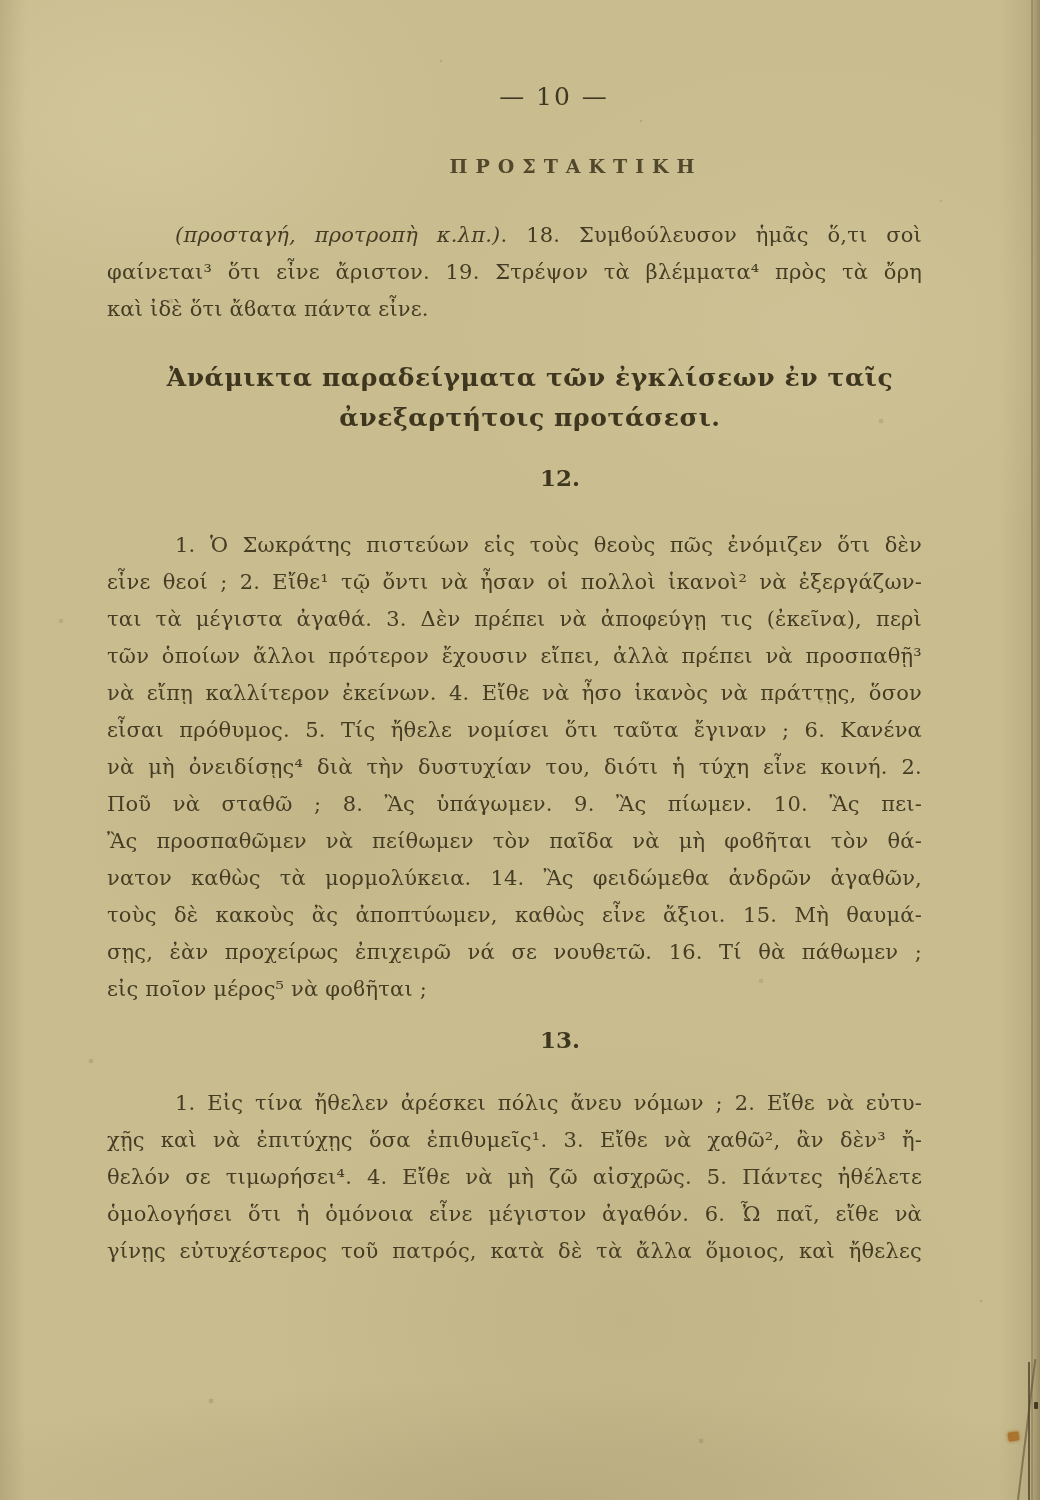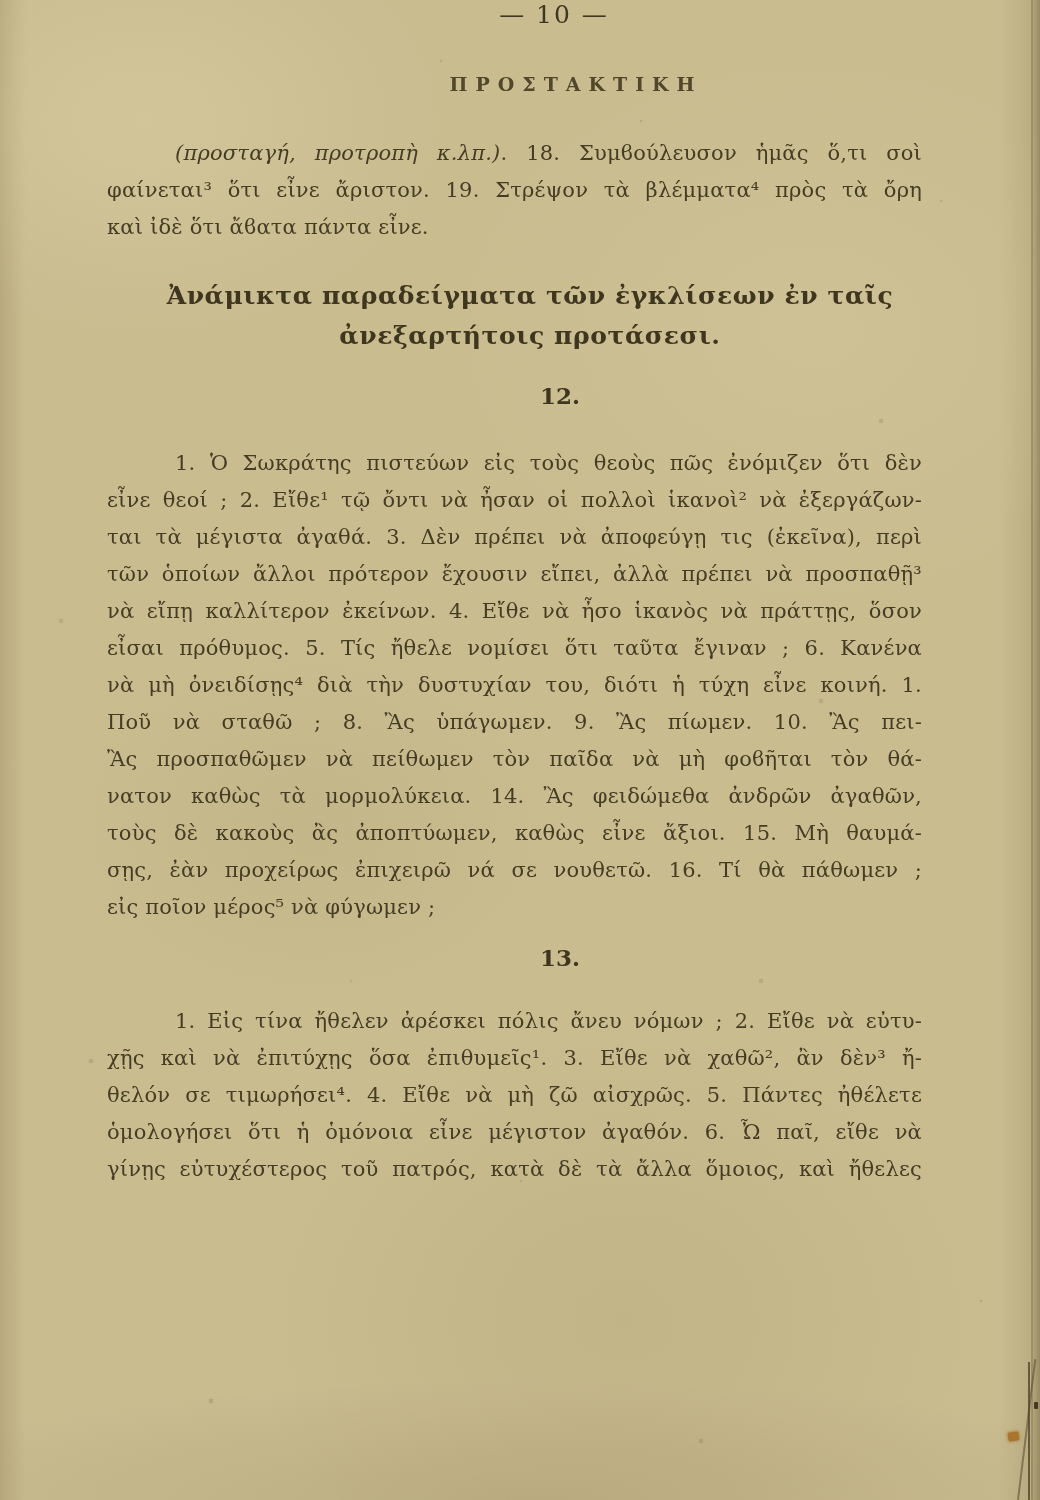--- a/index.html
+++ b/index.html
@@ -6,20 +6,21 @@
   body {
     width: 1040px; height: 1500px;
     font-family: "DejaVu Serif", serif;
     background: #b9ac80;
     overflow: hidden;
   }
   .page {
     position: relative;
     width: 1040px; height: 1500px;
     box-sizing: border-box;
+    padding-top: 82px;
     color: #453c24;
     background:
       radial-gradient(ellipse 420px 300px at 14% 8%, rgba(230,220,178,0.28), rgba(230,220,178,0) 70%),
       radial-gradient(ellipse 500px 380px at 78% 22%, rgba(224,213,170,0.20), rgba(224,213,170,0) 70%),
       radial-gradient(ellipse 360px 260px at 30% 55%, rgba(140,120,75,0.10), rgba(140,120,75,0) 70%),
       radial-gradient(ellipse 520px 420px at 60% 88%, rgba(135,115,70,0.12), rgba(135,115,70,0) 72%),
       radial-gradient(ellipse 900px 160px at 50% 100%, rgba(110,92,55,0.16), rgba(110,92,55,0) 75%),
       linear-gradient(90deg, rgba(120,102,62,0.22) 0%, rgba(120,102,62,0) 2.5%, rgba(120,102,62,0) 96%, rgba(110,92,55,0.20) 100%),
       #c9bd90;
     overflow: hidden;
@@ -147,27 +148,27 @@
 
   <div class="exnum">12.</div>
   <div class="col ex12">
     <div class="para">
         <div class="tline indent">1. Ὁ Σωκράτης πιστεύων εἰς τοὺς θεοὺς πῶς ἐνόμιζεν ὅτι δὲν</div>
         <div class="tline">εἶνε θεοί ; 2. Εἴθε¹ τῷ ὄντι νὰ ἦσαν οἱ πολλοὶ ἱκανοὶ² νὰ ἐξεργάζων-</div>
         <div class="tline">ται τὰ μέγιστα ἀγαθά. 3. Δὲν πρέπει νὰ ἀποφεύγῃ τις (ἐκεῖνα), περὶ</div>
         <div class="tline">τῶν ὁποίων ἄλλοι πρότερον ἔχουσιν εἴπει, ἀλλὰ πρέπει νὰ προσπαθῇ³</div>
         <div class="tline">νὰ εἴπῃ καλλίτερον ἐκείνων. 4. Εἴθε νὰ ἦσο ἱκανὸς νὰ πράττῃς, ὅσον</div>
         <div class="tline">εἶσαι πρόθυμος. 5. Τίς ἤθελε νομίσει ὅτι ταῦτα ἔγιναν ; 6. Κανένα</div>
-        <div class="tline">νὰ μὴ ὀνειδίσῃς⁴ διὰ τὴν δυστυχίαν του, διότι ἡ τύχη εἶνε κοινή. 1.</div>
+        <div class="tline">νὰ μὴ ὀνειδίσῃς⁴ διὰ τὴν δυστυχίαν του, διότι ἡ τύχη εἶνε κοινή. 2.</div>
         <div class="tline">Ποῦ νὰ σταθῶ ; 8. Ἂς ὑπάγωμεν. 9. Ἂς πίωμεν. 10. Ἂς πει-</div>
         <div class="tline">Ἂς προσπαθῶμεν νὰ πείθωμεν τὸν παῖδα νὰ μὴ φοϐῆται τὸν θά-</div>
         <div class="tline">νατον καθὼς τὰ μορμολύκεια. 14. Ἂς φειδώμεθα ἀνδρῶν ἀγαθῶν,</div>
         <div class="tline">τοὺς δὲ κακοὺς ἂς ἀποπτύωμεν, καθὼς εἶνε ἄξιοι. 15. Μὴ θαυμά-</div>
         <div class="tline">σῃς, ἐὰν προχείρως ἐπιχειρῶ νά σε νουθετῶ. 16. Τί θὰ πάθωμεν ;</div>
-        <div class="tline lastline">εἰς ποῖον μέρος⁵ νὰ φύγωμεν ;</div>
+        <div class="tline lastline">εἰς ποῖον μέρος⁵ νὰ φοϐῆται ;</div>
       </div>
   </div>
 
   <div class="exnum n13">13.</div>
   <div class="col ex13">
     <div class="para">
         <div class="tline indent">1. Εἰς τίνα ἤθελεν ἀρέσκει πόλις ἄνευ νόμων ; 2. Εἴθε νὰ εὐτυ-</div>
         <div class="tline">χῇς καὶ νὰ ἐπιτύχῃς ὅσα ἐπιθυμεῖς¹. 3. Εἴθε νὰ χαθῶ², ἂν δὲν³ ἤ-</div>
         <div class="tline">θελόν σε τιμωρήσει⁴. 4. Εἴθε νὰ μὴ ζῶ αἰσχρῶς. 5. Πάντες ἠθέλετε</div>
         <div class="tline">ὁμολογήσει ὅτι ἡ ὁμόνοια εἶνε μέγιστον ἀγαθόν. 6. Ὦ παῖ, εἴθε νὰ</div>

